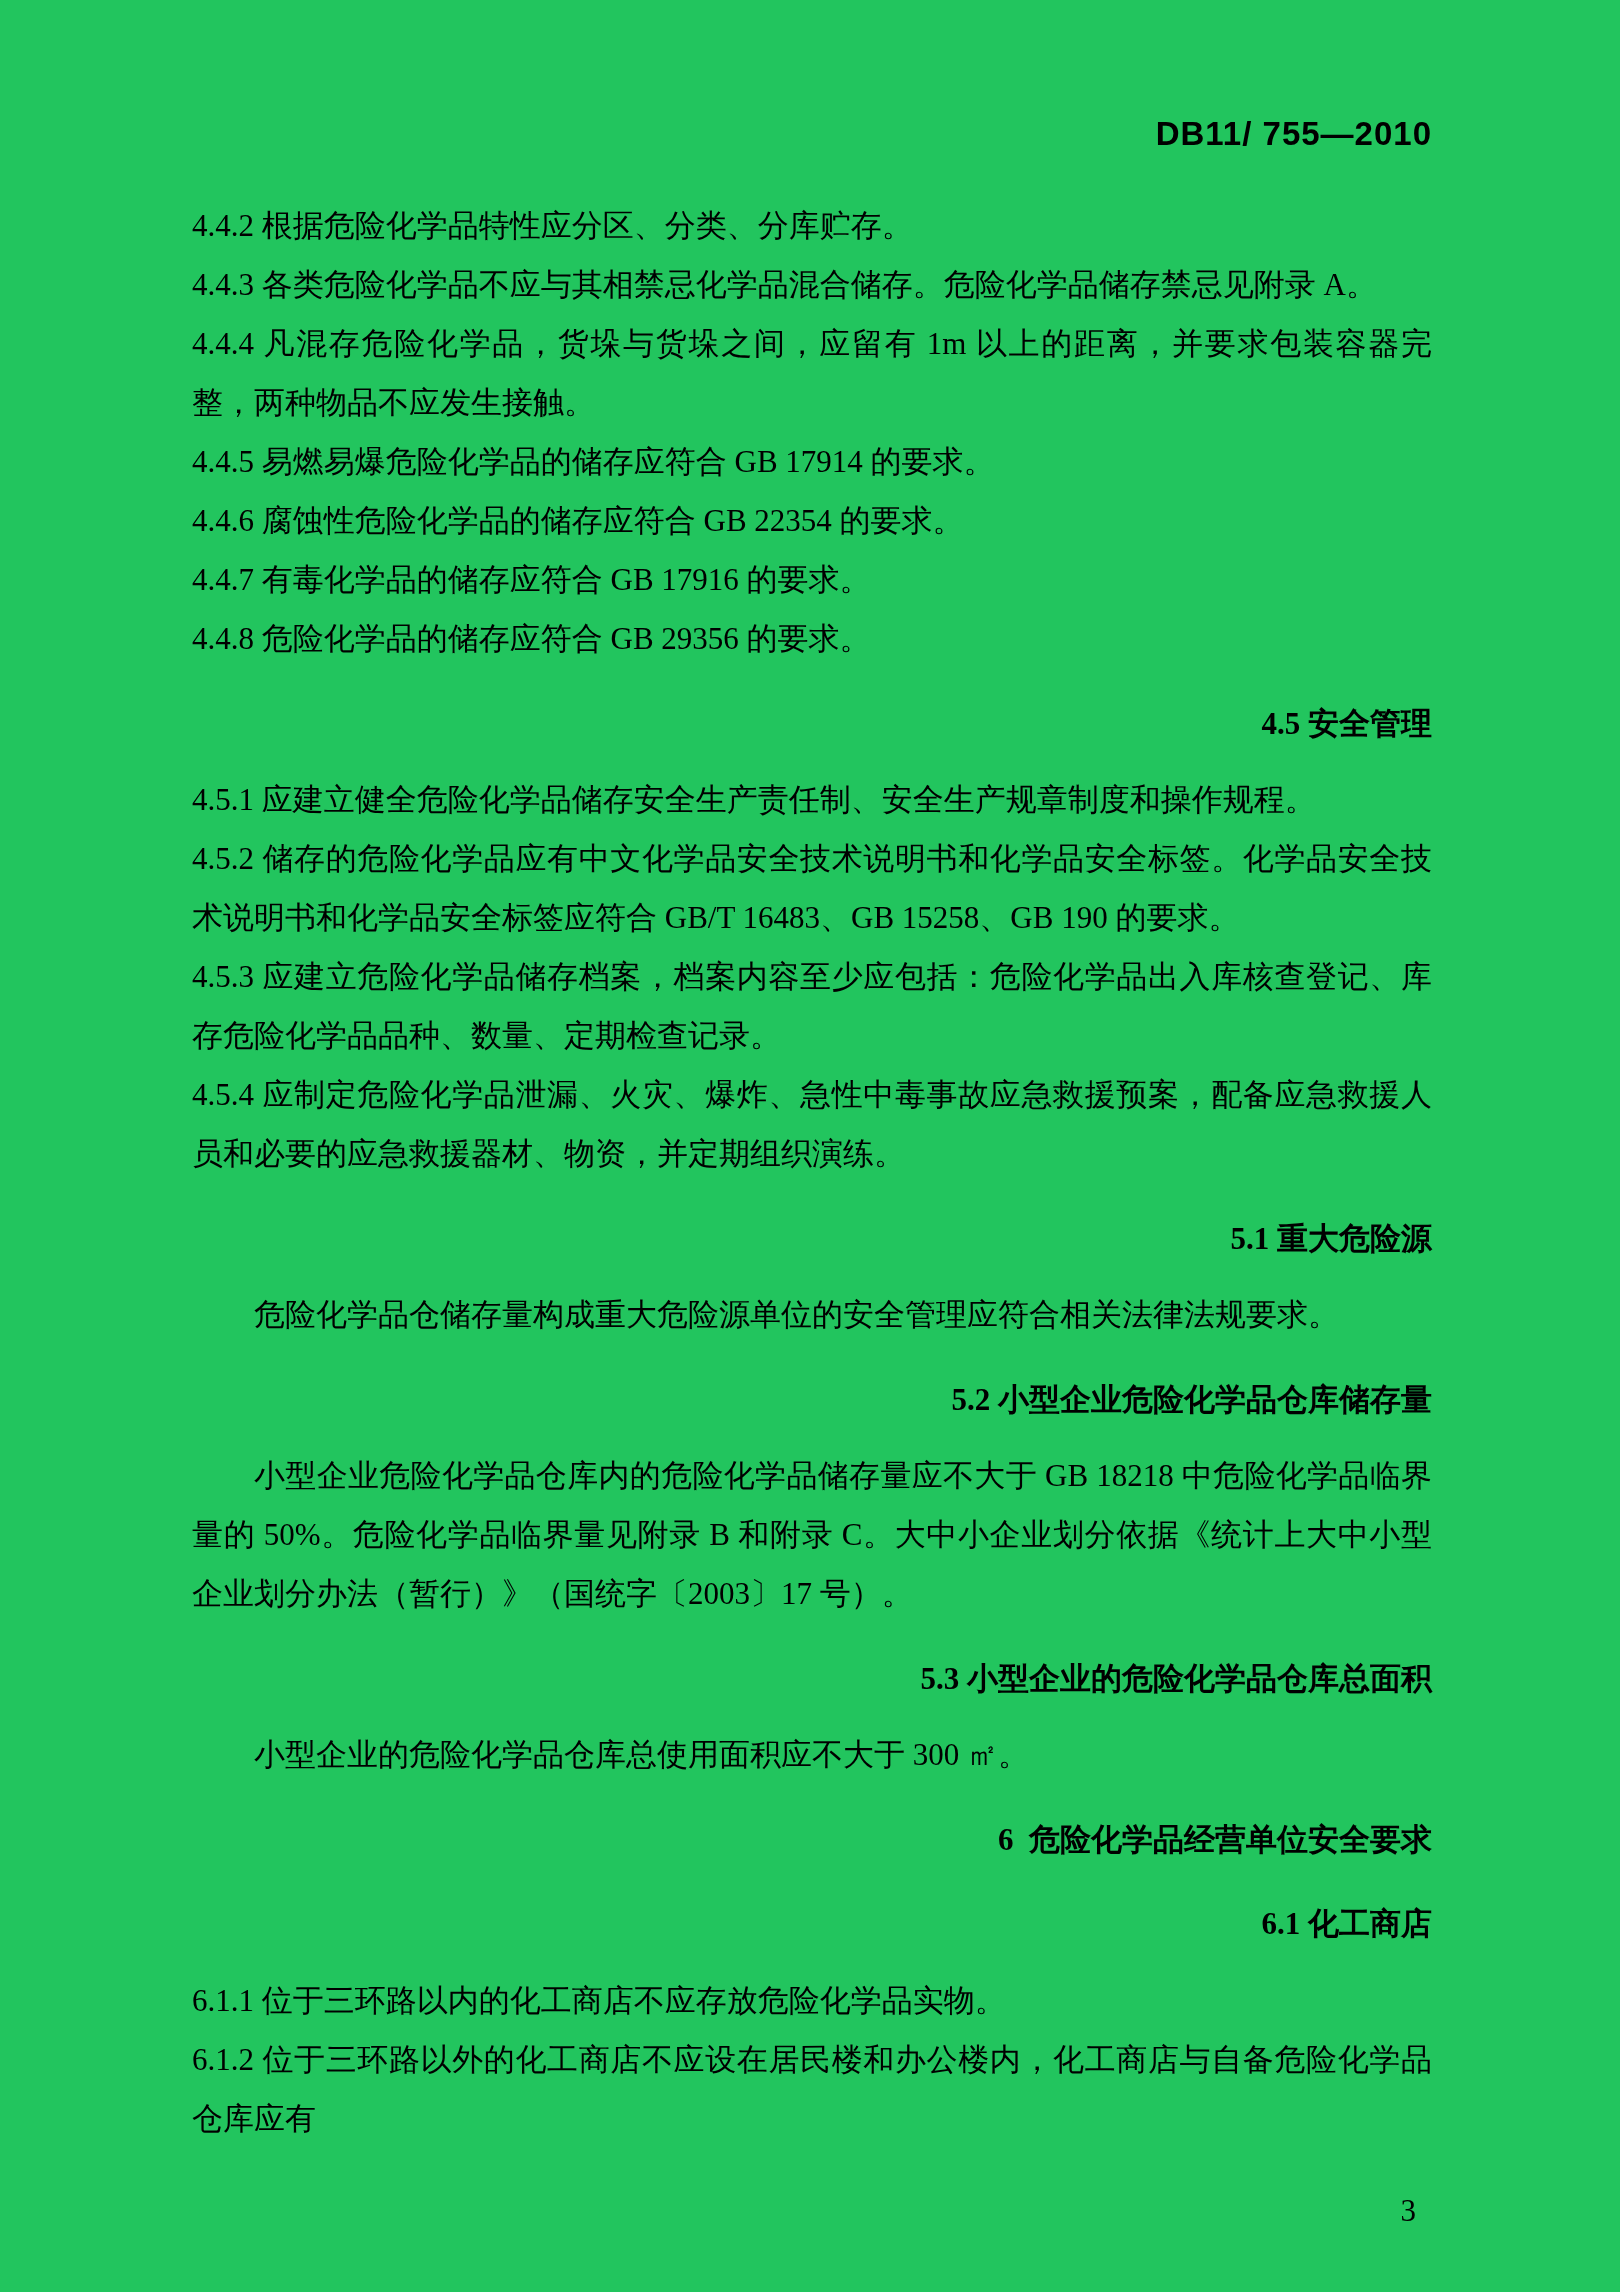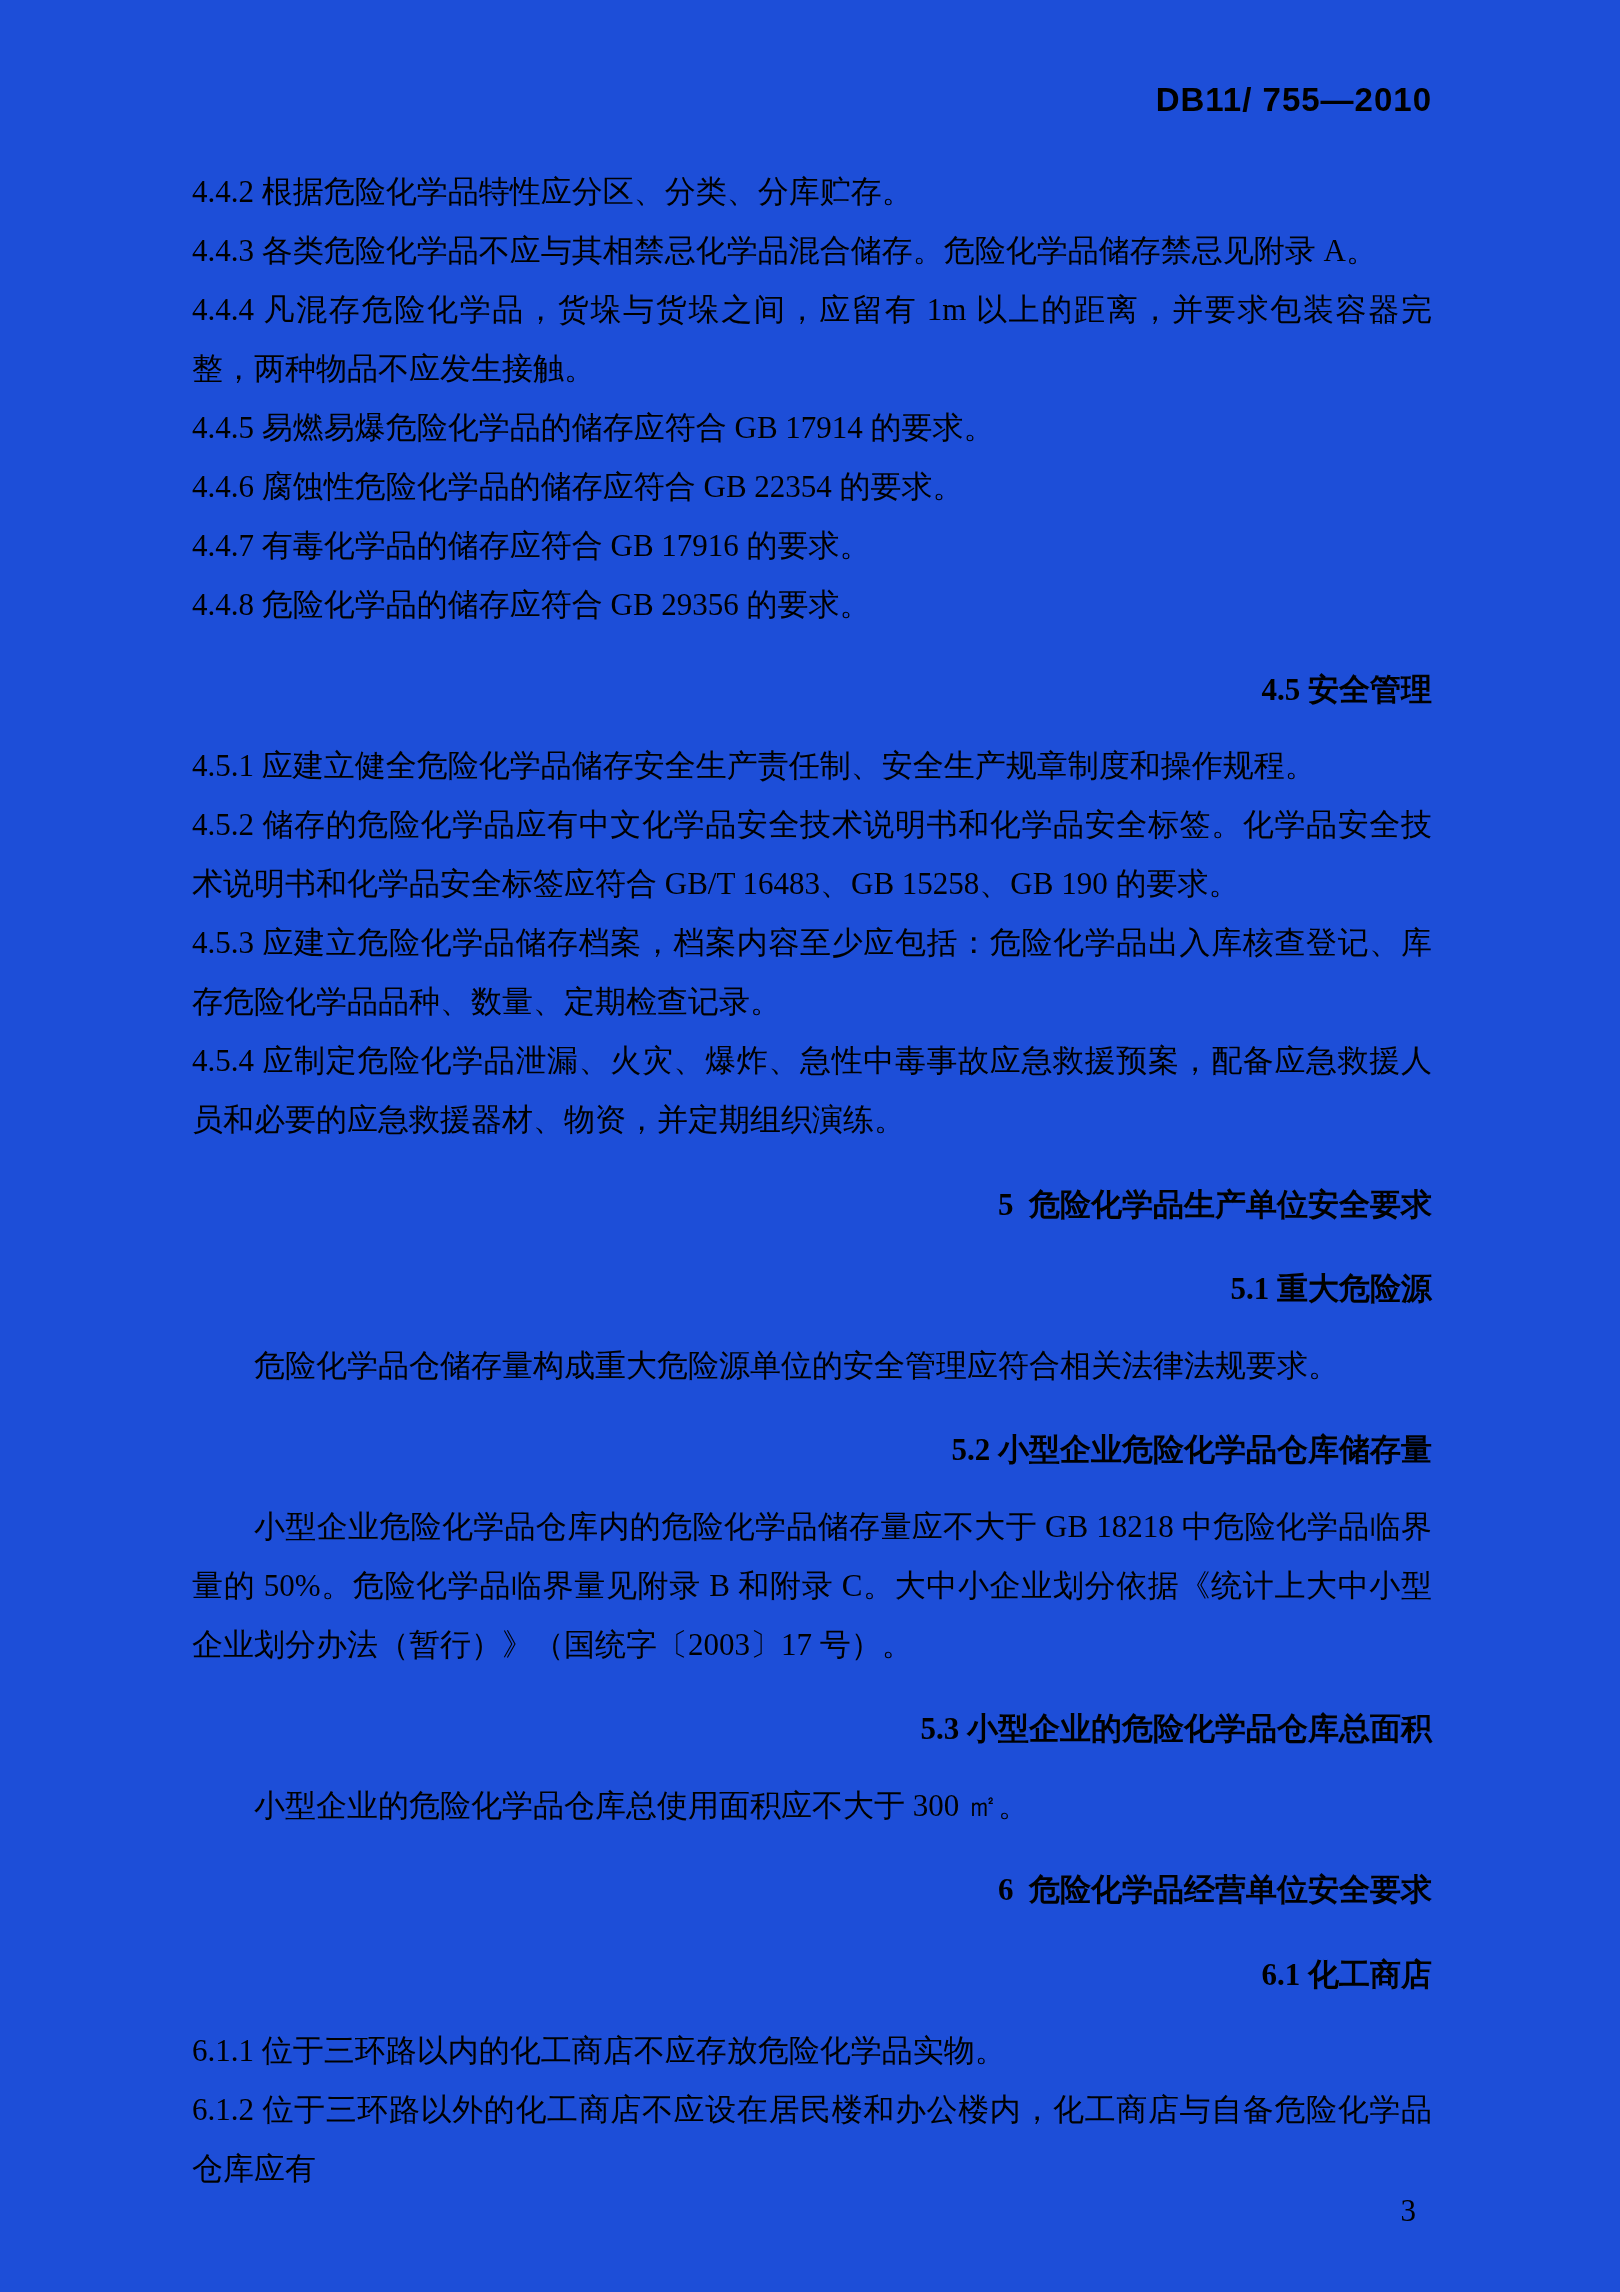--- a/index.html
+++ b/index.html
@@ -5,22 +5,22 @@
   html, body {
     margin: 0;
     padding: 0;
     background: #ffffff;
   }
   .page {
     position: relative;
     width: 1620px;
     height: 2293px;
     box-sizing: border-box;
-    padding: 80px 188px 0 192px;
-    background: #1d4ed8;
+    padding: 114px 188px 0 192px;
+    background: #22c55e;
     color: #000000;
     font-family: "Liberation Serif", "DejaVu Serif", serif;
     overflow: hidden;
   }
   .doc-header {
     text-align: right;
     font-family: "Liberation Sans", "DejaVu Sans", sans-serif;
     font-weight: bold;
     font-size: 33px;
     letter-spacing: 1px;
@@ -68,21 +68,20 @@
     <p class="clause">4.4.4 凡混存危险化学品，货垛与货垛之间，应留有 1m 以上的距离，并要求包装容器完整，两种物品不应发生接触。</p>
     <p class="clause">4.4.5 易燃易爆危险化学品的储存应符合 GB 17914 的要求。</p>
     <p class="clause">4.4.6 腐蚀性危险化学品的储存应符合 GB 22354 的要求。</p>
     <p class="clause">4.4.7 有毒化学品的储存应符合 GB 17916 的要求。</p>
     <p class="clause">4.4.8 危险化学品的储存应符合 GB 29356 的要求。</p>
     <p class="heading-2">4.5 安全管理</p>
     <p class="clause">4.5.1 应建立健全危险化学品储存安全生产责任制、安全生产规章制度和操作规程。</p>
     <p class="clause">4.5.2 储存的危险化学品应有中文化学品安全技术说明书和化学品安全标签。化学品安全技术说明书和化学品安全标签应符合 GB/T 16483、GB 15258、GB 190 的要求。</p>
     <p class="clause">4.5.3 应建立危险化学品储存档案，档案内容至少应包括：危险化学品出入库核查登记、库存危险化学品品种、数量、定期检查记录。</p>
     <p class="clause">4.5.4 应制定危险化学品泄漏、火灾、爆炸、急性中毒事故应急救援预案，配备应急救援人员和必要的应急救援器材、物资，并定期组织演练。</p>
-    <p class="heading-1">5  危险化学品生产单位安全要求</p>
     <p class="heading-2">5.1 重大危险源</p>
     <p class="para">危险化学品仓储存量构成重大危险源单位的安全管理应符合相关法律法规要求。</p>
     <p class="heading-2">5.2 小型企业危险化学品仓库储存量</p>
     <p class="para">小型企业危险化学品仓库内的危险化学品储存量应不大于 GB 18218 中危险化学品临界量的 50%。危险化学品临界量见附录 B 和附录 C。大中小企业划分依据《统计上大中小型企业划分办法（暂行）》（国统字〔2003〕17 号）。</p>
     <p class="heading-2">5.3 小型企业的危险化学品仓库总面积</p>
     <p class="para">小型企业的危险化学品仓库总使用面积应不大于 300 ㎡。</p>
     <p class="heading-1">6  危险化学品经营单位安全要求</p>
     <p class="heading-2">6.1 化工商店</p>
     <p class="clause">6.1.1 位于三环路以内的化工商店不应存放危险化学品实物。</p>
     <p class="clause">6.1.2 位于三环路以外的化工商店不应设在居民楼和办公楼内，化工商店与自备危险化学品仓库应有</p>

